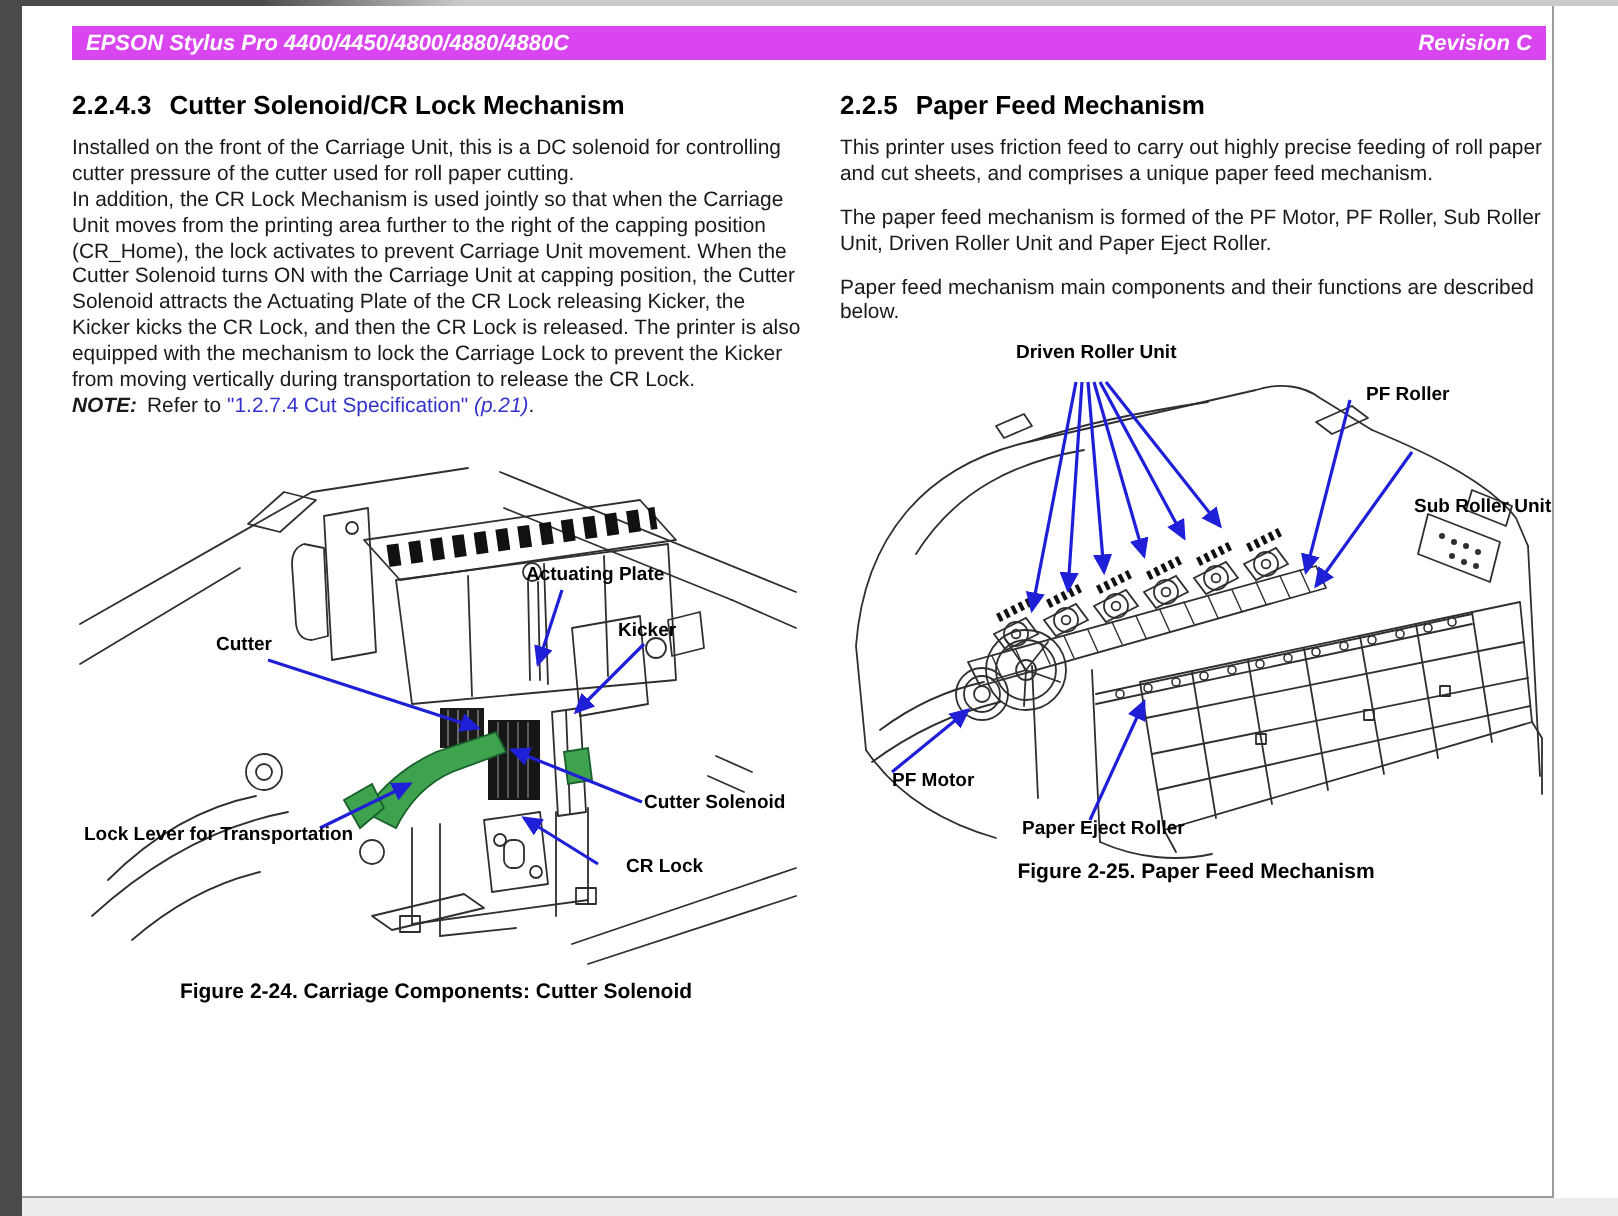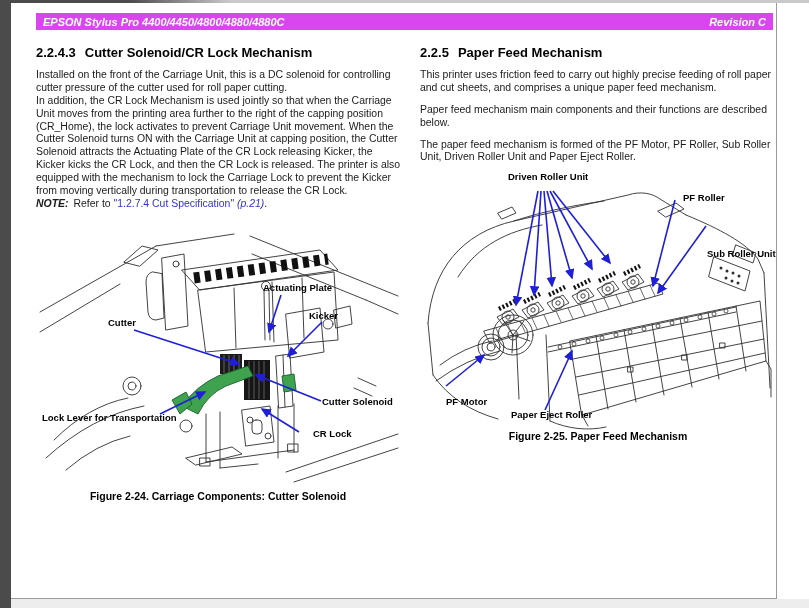--- a/index.html
+++ b/index.html
@@ -67,22 +67,22 @@
   <p class="note">
     <span class="nlabel">NOTE:</span><span>Refer to</span>
     <a class="link">"1.2.7.4 Cut Specification"</a>
     <span class="pref">(p.21)</span><span>.</span>
   </p>
 </div>
 
 <div class="abs right-text coltext">
   <h2><span class="hnum">2.2.5</span><span>Paper Feed Mechanism</span></h2>
   <p class="spaced">This printer uses friction feed to carry out highly precise feeding of roll paper and cut sheets, and comprises a unique paper feed mechanism.</p>
+  <p class="spaced">The paper feed mechanism is formed of the PF Motor, PF Roller, Sub Roller Unit, Driven Roller Unit and Paper Eject Roller.</p>
   <p class="spaced">Paper feed mechanism main components and their functions are described below.</p>
-  <p class="spaced">The paper feed mechanism is formed of the PF Motor, PF Roller, Sub Roller Unit, Driven Roller Unit and Paper Eject Roller.</p>
 </div>
 
 <svg class="abs" style="left:36px;top:228px;" width="364" height="266" viewBox="0 0 364 266">
   <defs>
     <marker id="ahL" markerWidth="8" markerHeight="8" refX="5.5" refY="3" orient="auto">
       <path d="M0,0 L6.5,3 L0,6 Z" fill="#1f1fd8"></path>
     </marker>
   </defs>
   <g stroke="#2f2f2f" fill="none" stroke-width="0.9" stroke-linejoin="round" stroke-linecap="round">
 
@@ -263,21 +263,21 @@
     <path d="M255,17 L233,103" marker-end="url(#ahR)"></path>
     <path d="M286,43 L238,110" marker-end="url(#ahR)"></path>
     <path d="M26,203 L64,172" marker-end="url(#ahR)"></path>
     <path d="M125,227 L152,168" marker-end="url(#ahR)"></path>
   </g>
 </svg>
 
 <div class="figlabel" style="left:508px;top:171px;">Driven Roller Unit</div>
 <div class="figlabel" style="left:683px;top:192px;">PF Roller</div>
 <div class="figlabel" style="left:707px;top:212px;margin-top:36px;">Sub Roller Unit</div>
-<div class="figlabel" style="left:446px;top:396px;">PF Motor</div>
+<div class="figlabel" style="left:446px;top:385px;">PF Motor</div>
 <div class="figlabel" style="left:511px;top:409px;">Paper Eject Roller</div>
 <div class="caption cap25">Figure 2-25. Paper Feed Mechanism</div>
 
 <div class="abs bar ftr">
   <span>Operating Principles</span>
   <span class="center">Printer Mechanism Components</span>
   <span>131</span>
 </div>
 
 </body></html>

